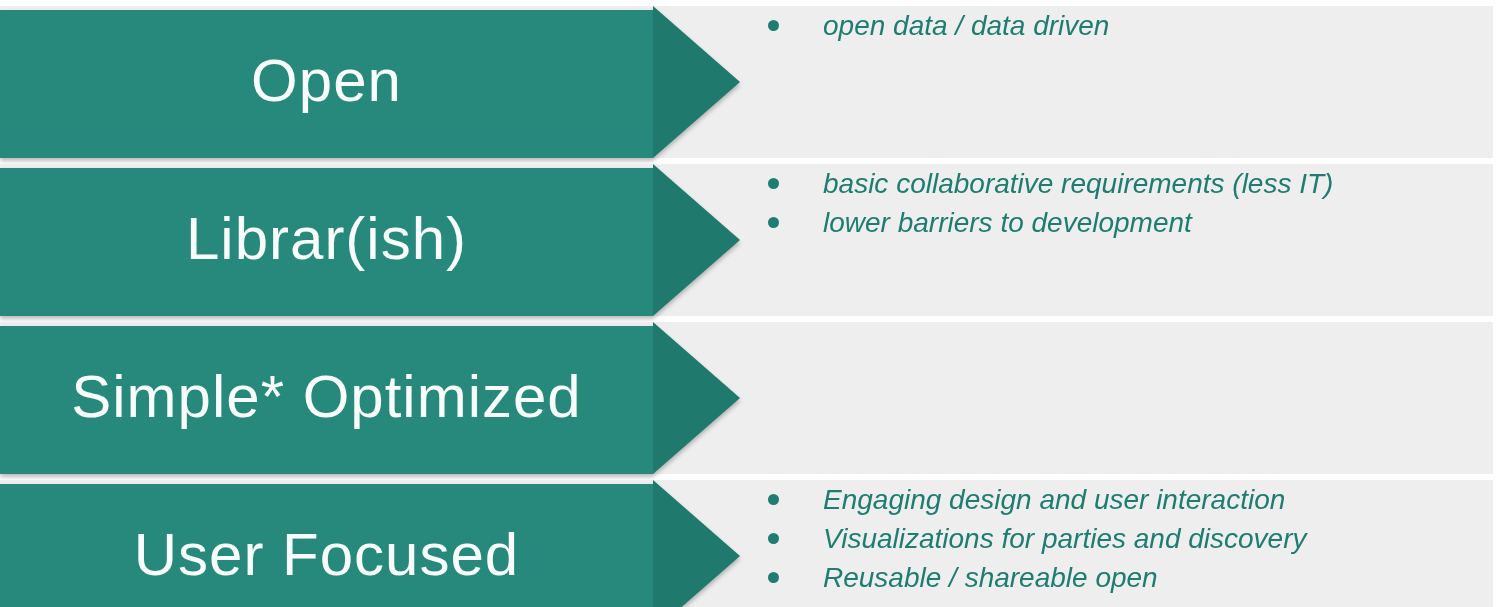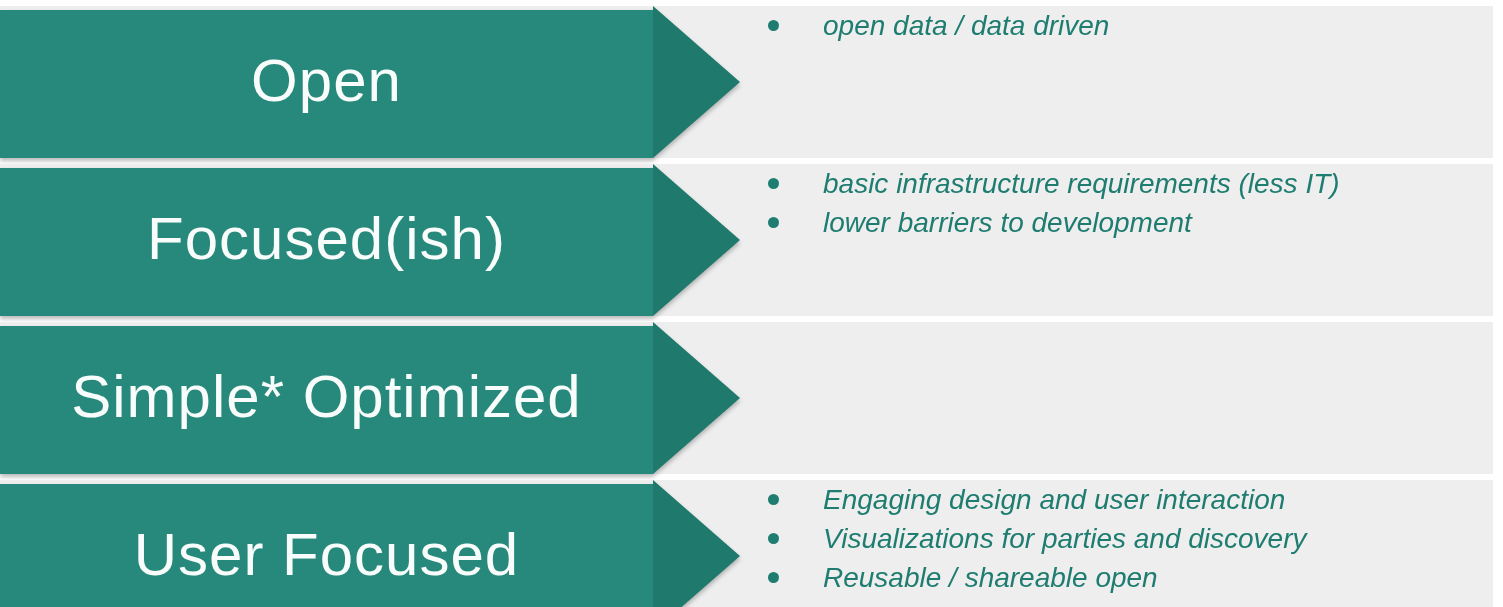--- a/index.html
+++ b/index.html
@@ -104,30 +104,30 @@
       <li class="bullet-item">
         <span class="bullet-dot"></span>
         <span>open data / data driven</span>
       </li>
     </ul>
   </div>
 
   <div class="feature-row">
     <div class="arrow">
       <div class="arrow-body">
-        <span class="banner-label">Focused(ish)</span>
+        <span class="banner-label">Librar(ish)</span>
       </div>
       <svg class="arrow-head" viewBox="0 0 87 144" preserveAspectRatio="none">
           <polygon points="0,0 87,72 0,144"></polygon>
         </svg>
     </div>
     <ul class="bullet-list">
       <li class="bullet-item">
         <span class="bullet-dot"></span>
-        <span>basic infrastructure requirements (less IT)</span>
+        <span>basic collaborative requirements (less IT)</span>
       </li>
       <li class="bullet-item">
         <span class="bullet-dot"></span>
         <span>lower barriers to development</span>
       </li>
     </ul>
   </div>
 
   <div class="feature-row">
     <div class="arrow">

